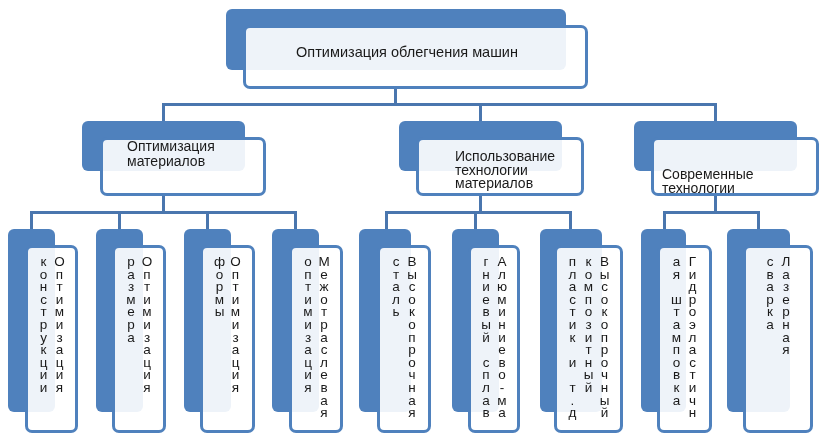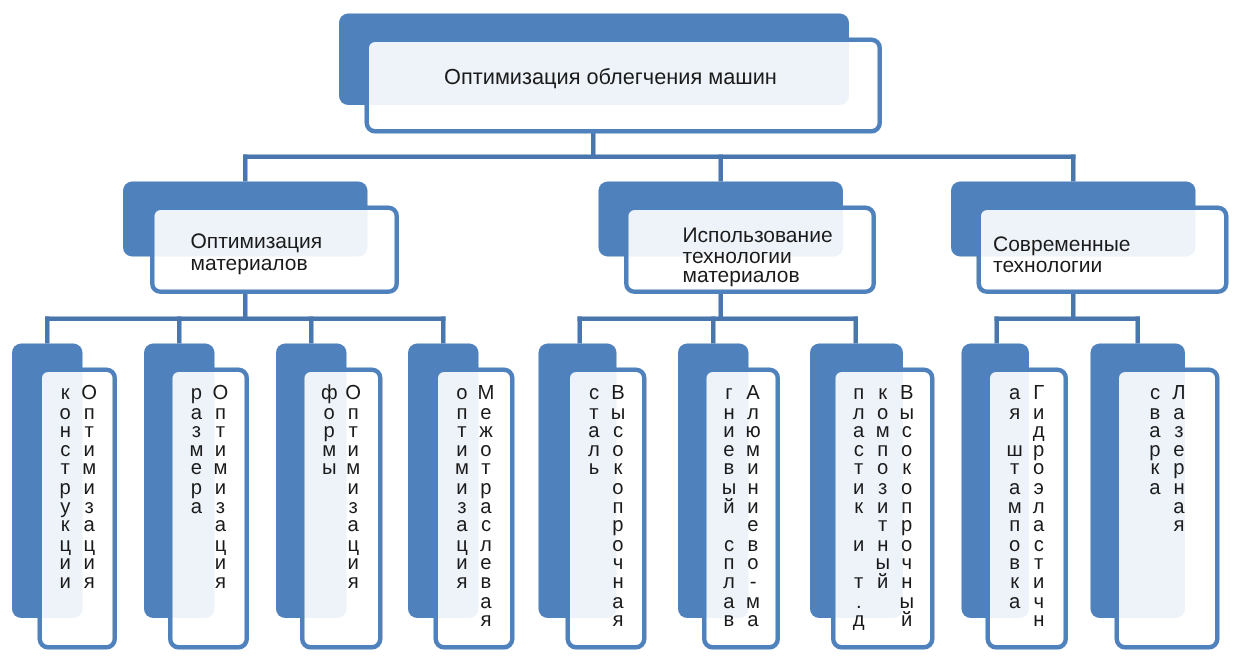--- a/index.html
+++ b/index.html
@@ -44,40 +44,40 @@
 
 <div class="node">
   <div class="back" style="left:226px;top:9px;width:340px;height:61px;"></div>
   <div class="front" style="left:243px;top:25px;width:345px;height:64px;"></div>
   <div class="label" style="left:243px;top:45px;width:328px;text-align:center;font-size:14.5px;">Оптимизация облегчения машин</div>
 </div>
 
 <div class="node">
   <div class="back" style="left:82px;top:121px;width:163px;height:50px;"></div>
   <div class="front" style="left:100px;top:137px;width:166px;height:59px;"></div>
-  <div class="label" style="left:127px;top:153px;">
+  <div class="label" style="left:127px;top:139px;">
     <div>Оптимизация</div>
     <div>материалов</div>
   </div>
 </div>
 
 <div class="node">
   <div class="back" style="left:399px;top:121px;width:163px;height:50px;"></div>
   <div class="front" style="left:416px;top:137px;width:168px;height:59px;"></div>
   <div class="label" style="left:455px;top:150px;line-height:13.5px;">
     <div>Использование</div>
     <div>технологии</div>
     <div>материалов</div>
   </div>
 </div>
 
 <div class="node">
   <div class="back" style="left:634px;top:121px;width:163px;height:50px;"></div>
   <div class="front" style="left:651px;top:137px;width:168px;height:59px;"></div>
-  <div class="label" style="left:662px;top:156px;line-height:13.5px;">
+  <div class="label" style="left:662px;top:168px;line-height:13.5px;">
     <div>Современные</div>
     <div>технологии</div>
   </div>
 </div>
 
 <div id="leaves">
     <div class="node">
       <div class="back" style="left: 8px; top: 229px; width: 47px; height: 183px;"></div>
       <div class="front" style="left: 25px; top: 245px; width: 53px; height: 188px;"></div>
       <div class="cols" style="left: 37px; top: 256px;">

